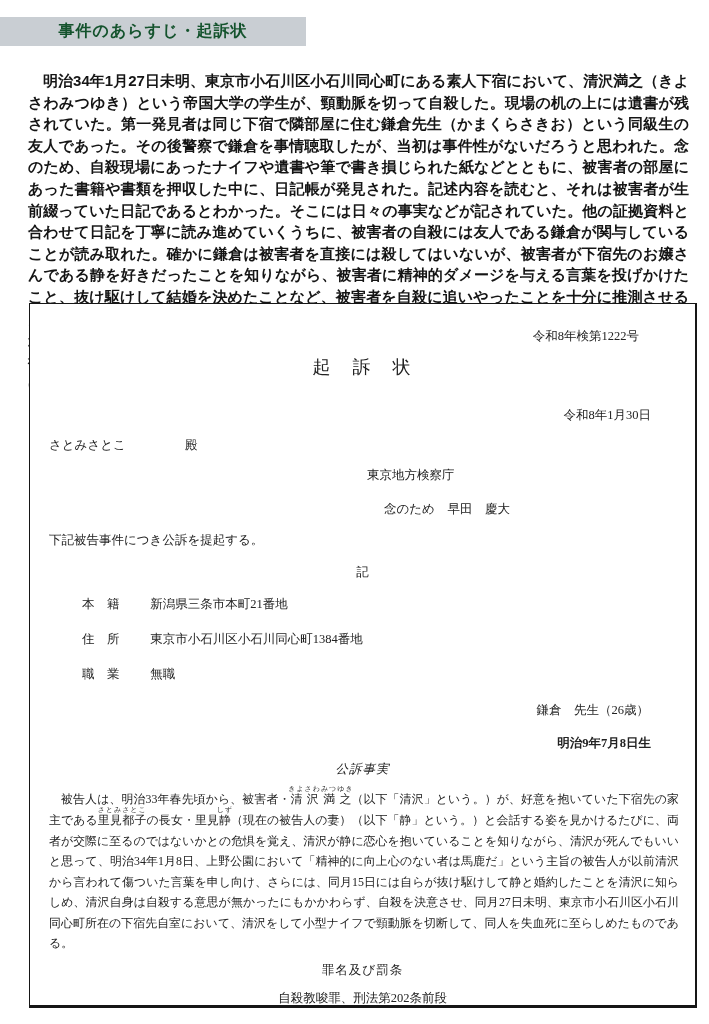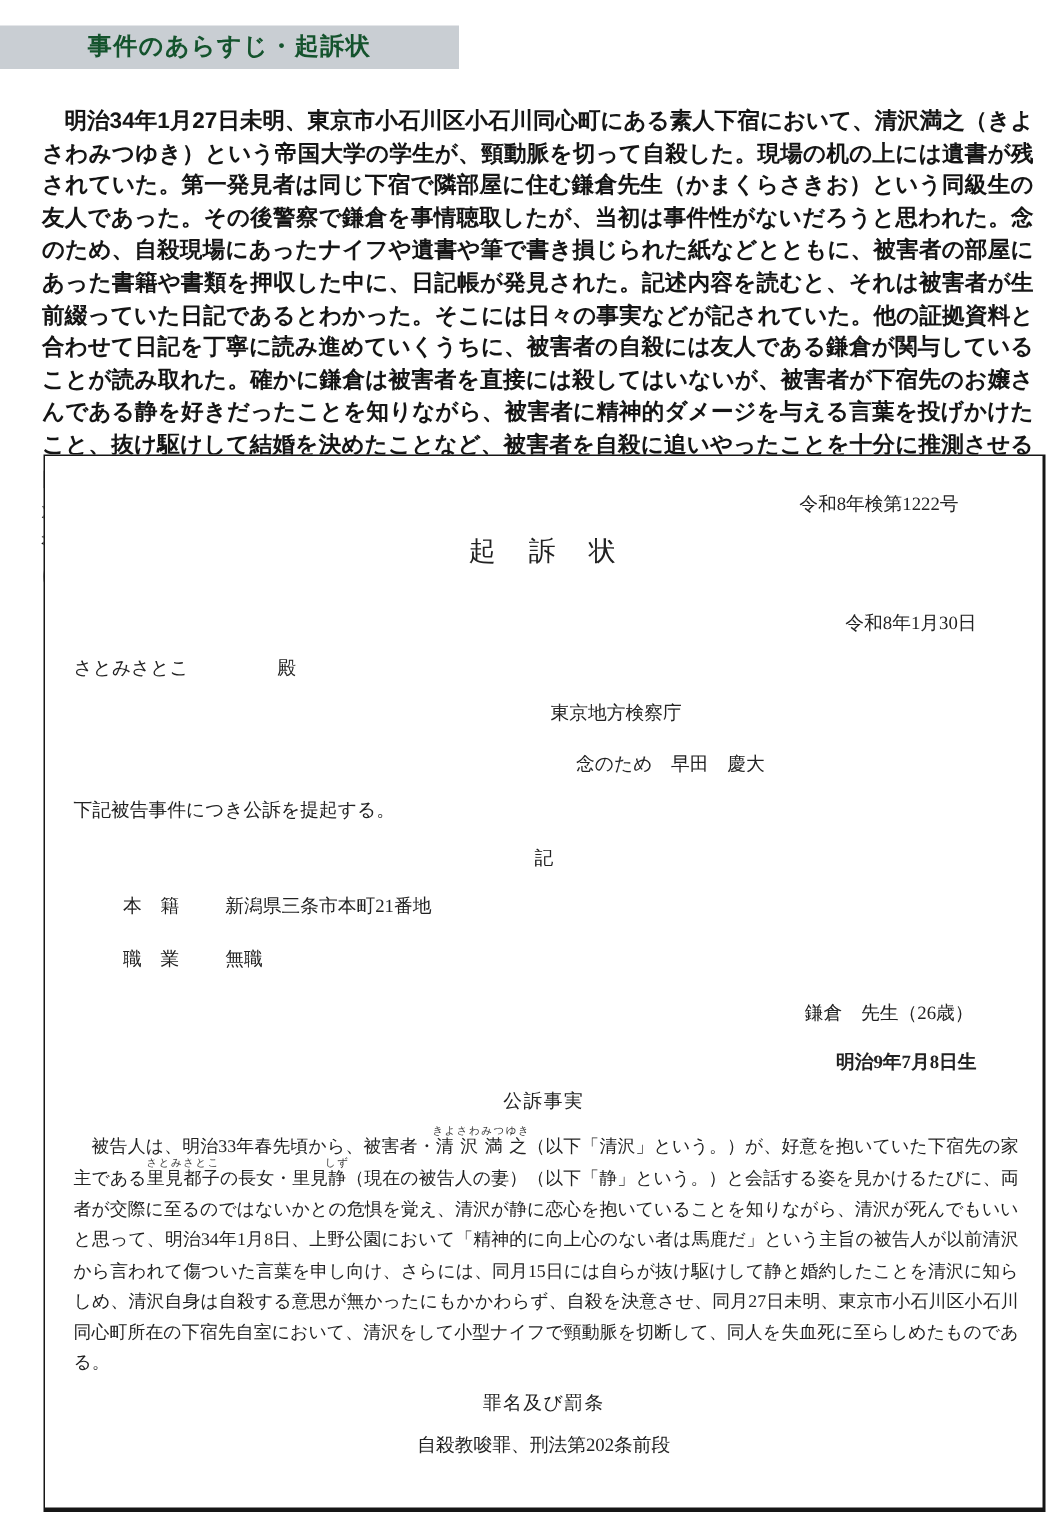--- a/index.html
+++ b/index.html
@@ -44,21 +44,21 @@
   .statement{margin-top:15px;padding-left:19px;}
   .ki{margin-top:16px;}
   .registry-row{padding-left:19px;}
   .registry-row .lab{display:inline-block;width:46px;margin-left:33px;}
   .registry-row .val{display:inline-block;margin-left:19px;text-align:center;}
   .rr1{margin-top:16px;}
   .rr2{margin-top:19px;}
   .rr3{margin-top:19px;}
   .defendant{margin-top:20px;padding-right:46px;}
   .birth{margin-top:17px;padding-right:44px;font-weight:bold;}
-  .facts-heading{margin-top:10px;letter-spacing:1px;}
+  .facts-heading{margin-top:10px;letter-spacing:1px;font-style:italic;}
   .facts{
     margin:8px 16px 0 19px;
     font-size:11.9px;line-height:20.5px;
     text-align:justify;color:#222;
   }
   .facts ruby rt{font-size:7px;letter-spacing:1px;color:#333;}
   .charge-heading{margin-top:8px;letter-spacing:1px;}
   .charge{margin-top:12px;}
 </style>
 </head>
@@ -80,20 +80,24 @@
   </div>
   <div class="line office">東京地方検察庁</div>
   <div class="line prosecutor">念のため　早田　慶大</div>
   <div class="line statement">下記被告事件につき公訴を提起する。</div>
   <div class="line t-center ki">記</div>
 
   <div class="line registry-row rr1">
     <span class="lab">本　籍</span>
     <span class="val">新潟県三条市本町21番地</span>
   </div>
+  <div class="line registry-row rr2">
+    <span class="lab">住　所</span>
+    <span class="val">東京市小石川区小石川同心町1384番地</span>
+  </div>
   <div class="line registry-row rr3">
     <span class="lab">職　業</span>
     <span class="val">無職</span>
   </div>
 
   <div class="line t-right defendant">鎌倉　先生（26歳）</div>
   <div class="line t-right birth">明治9年7月8日生</div>
 
   <div class="line t-center facts-heading">公訴事実</div>
   <p class="facts">　被告人は、明治33年春先頃から、被害者・<ruby>清沢満之<rt>きよさわみつゆき</rt></ruby>（以下「清沢」という。）が、好意を抱いていた下宿先の家主である<ruby>里見都子<rt>さとみさとこ</rt></ruby>の長女・里見<ruby>静<rt>しず</rt></ruby>（現在の被告人の妻）（以下「静」という。）と会話する姿を見かけるたびに、両者が交際に至るのではないかとの危惧を覚え、清沢が静に恋心を抱いていることを知りながら、清沢が死んでもいいと思って、明治34年1月8日、上野公園において「精神的に向上心のない者は馬鹿だ」という主旨の被告人が以前清沢から言われて傷ついた言葉を申し向け、さらには、同月15日には自らが抜け駆けして静と婚約したことを清沢に知らしめ、清沢自身は自殺する意思が無かったにもかかわらず、自殺を決意させ、同月27日未明、東京市小石川区小石川同心町所在の下宿先自室において、清沢をして小型ナイフで頸動脈を切断して、同人を失血死に至らしめたものである。</p>

